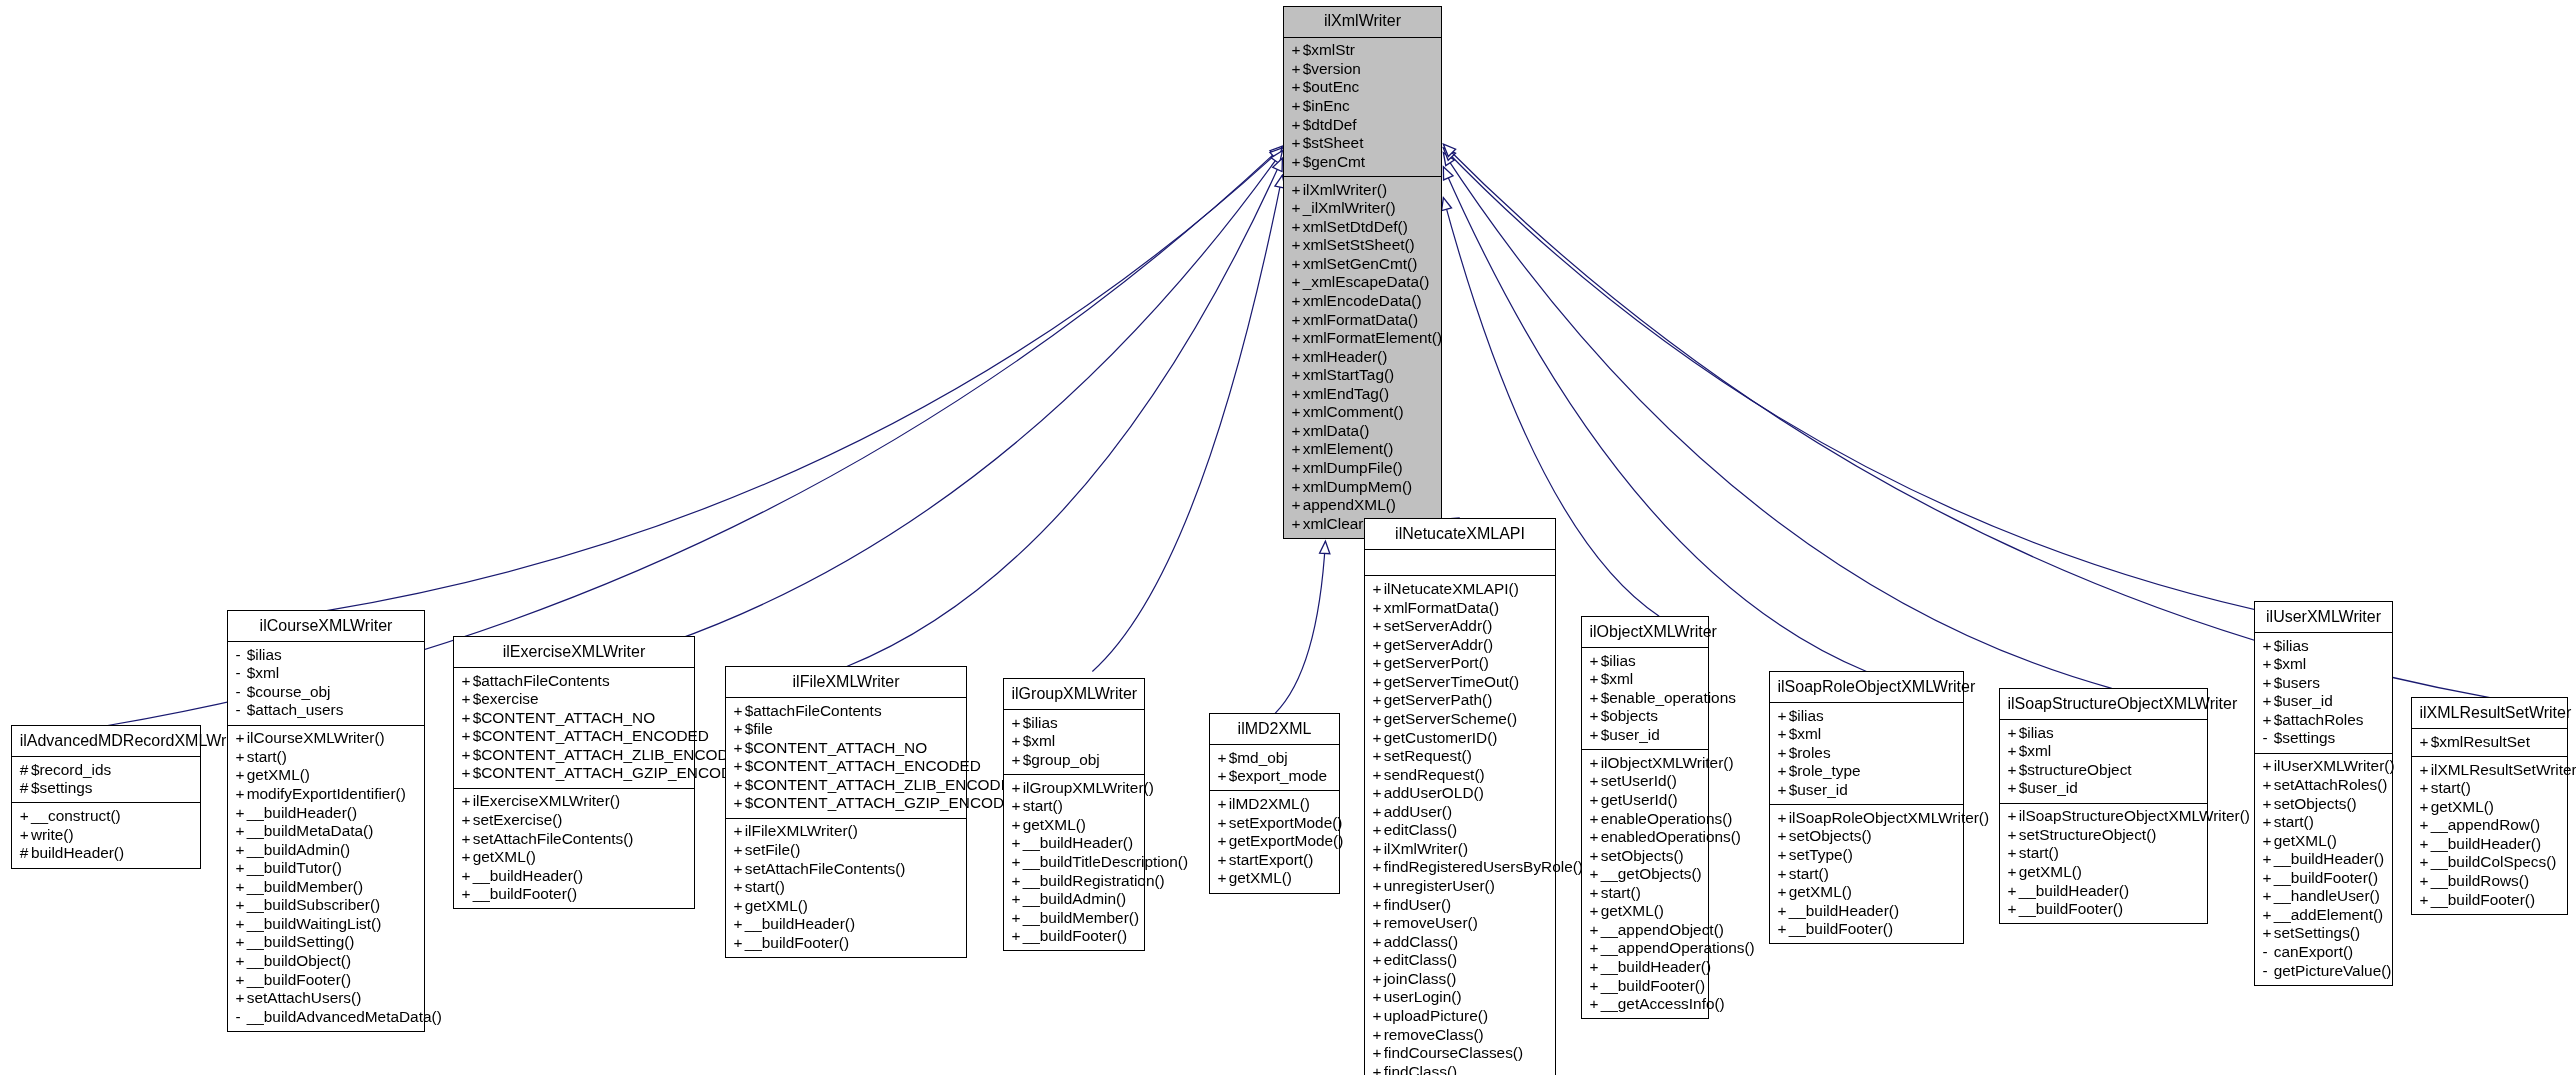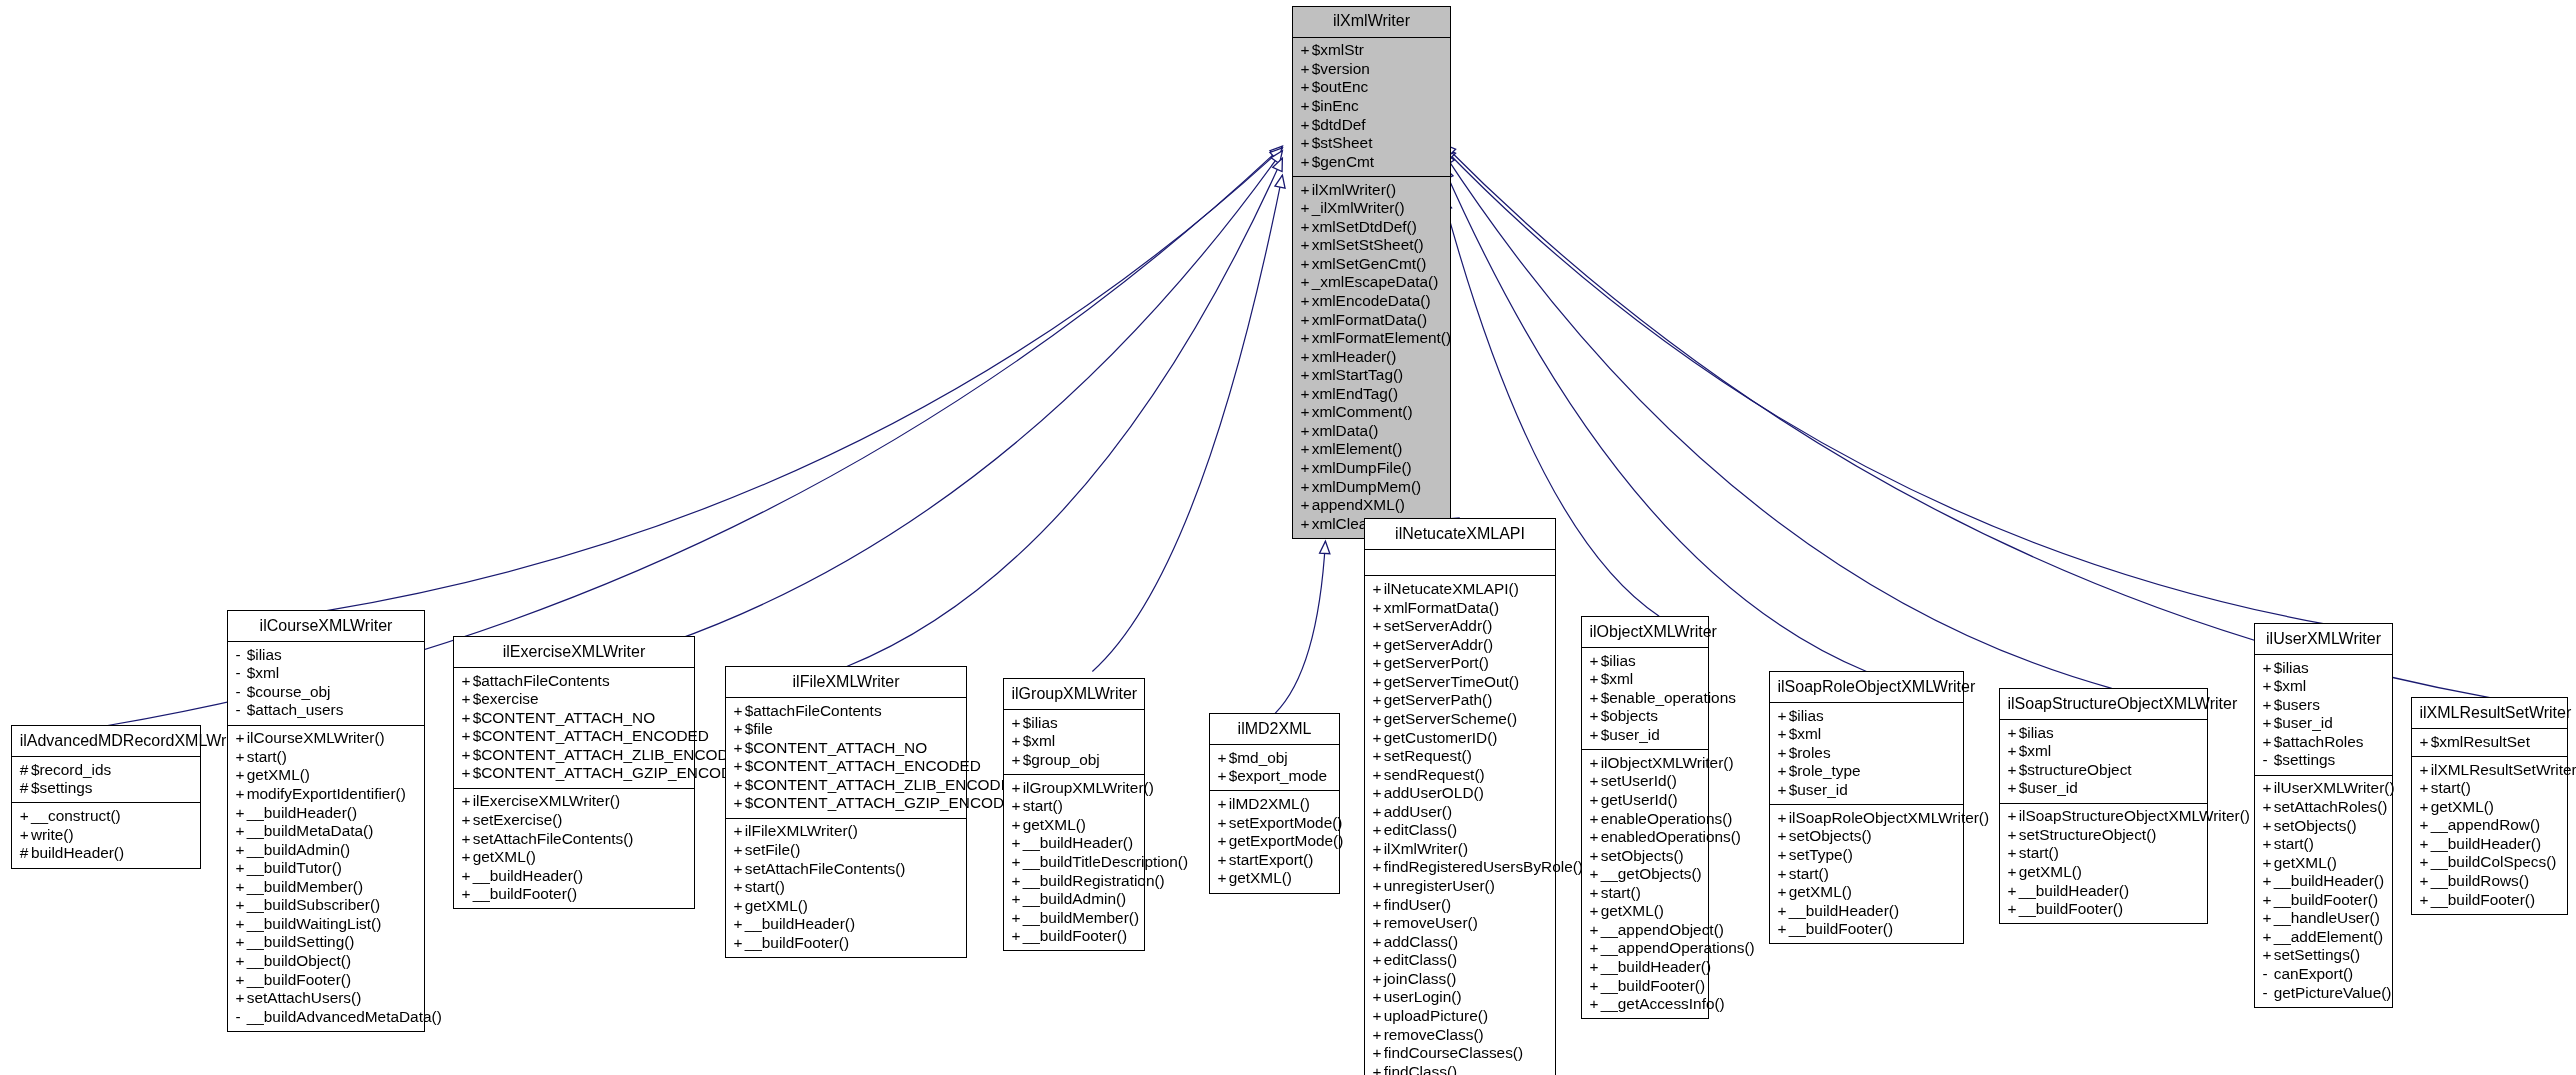--- a/index.html
+++ b/index.html
@@ -28,21 +28,20 @@
   }
   .uml-class {
     position: absolute;
     border: 1.7px solid #000000;
     background: #ffffff;
     box-sizing: border-box;
     z-index: 5;
   }
   .uml-class.root {
     background: #c0c0c0;
-    margin-left: 9px;
   }
   .uml-title {
     text-align: center;
     font-size: 16px;
     line-height: 1.35;
     padding: 3.7px 7.5px 4.7px 7.5px;
     color: #000000;
     white-space: nowrap;
     border-bottom: 1.7px solid #000000;
   }
@@ -332,21 +331,21 @@
       </div>
       <div class="uml-section">
         <div class="uml-row"><span class="vis">+</span><span>ilSoapStructureObjectXMLWriter()</span></div>
         <div class="uml-row"><span class="vis">+</span><span>setStructureObject()</span></div>
         <div class="uml-row"><span class="vis">+</span><span>start()</span></div>
         <div class="uml-row"><span class="vis">+</span><span>getXML()</span></div>
         <div class="uml-row"><span class="vis">+</span><span>__buildHeader()</span></div>
         <div class="uml-row"><span class="vis">+</span><span>__buildFooter()</span></div>
       </div>
     </div>
-    <div class="uml-class" style="left: 2254px; top: 623px; width: 139px;">
+    <div class="uml-class" style="left: 2254px; top: 601px; width: 139px;">
       <div class="uml-title">ilUserXMLWriter</div>
       <div class="uml-section">
         <div class="uml-row"><span class="vis">+</span><span>$ilias</span></div>
         <div class="uml-row"><span class="vis">+</span><span>$xml</span></div>
         <div class="uml-row"><span class="vis">+</span><span>$users</span></div>
         <div class="uml-row"><span class="vis">+</span><span>$user_id</span></div>
         <div class="uml-row"><span class="vis">+</span><span>$attachRoles</span></div>
         <div class="uml-row"><span class="vis">-</span><span>$settings</span></div>
       </div>
       <div class="uml-section">

